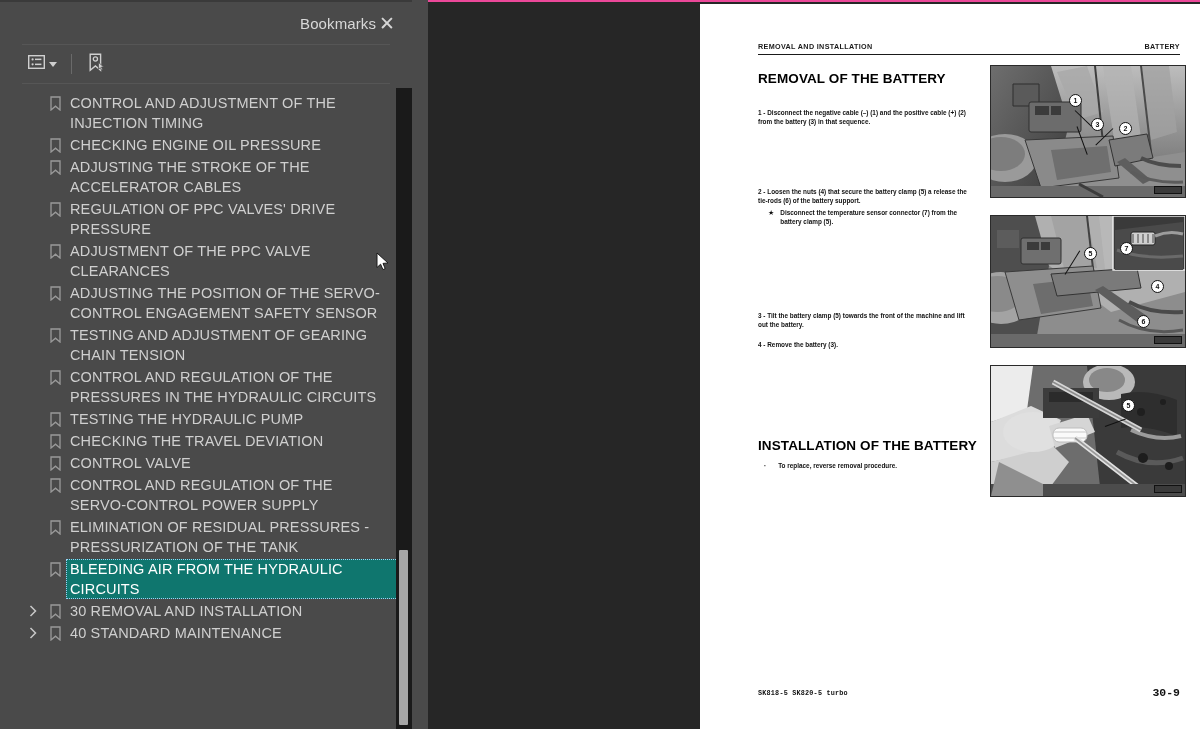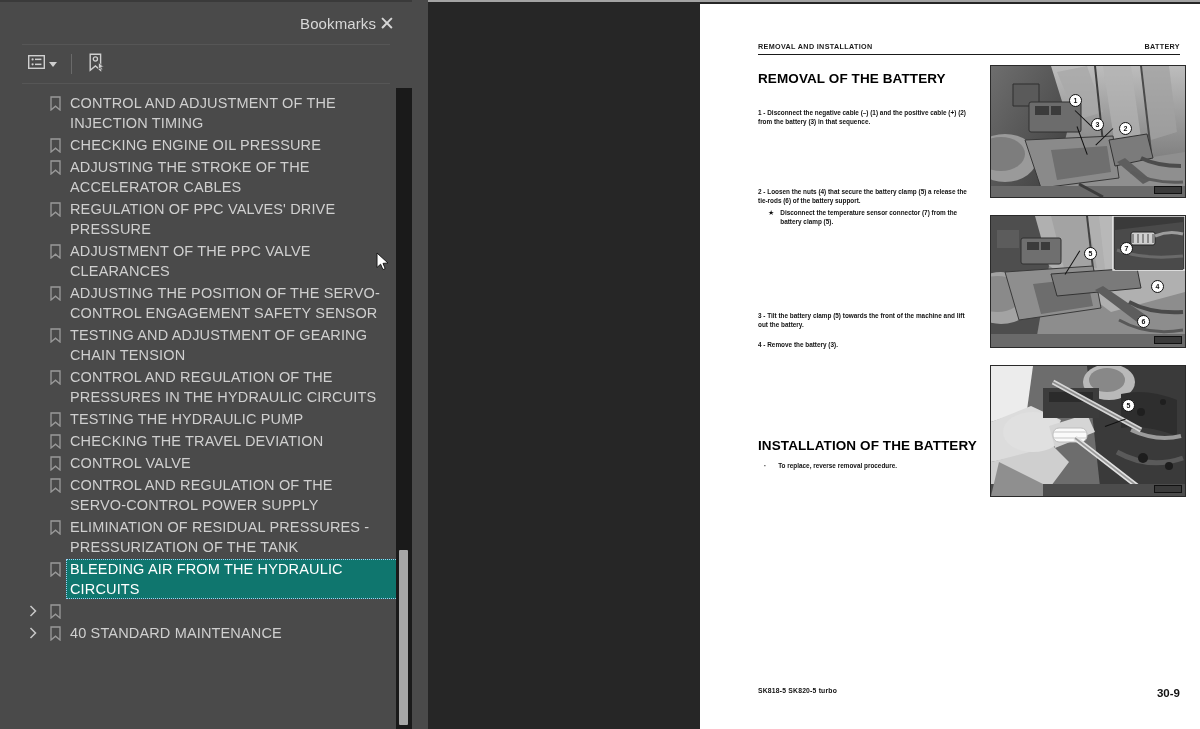--- a/index.html
+++ b/index.html
@@ -186,21 +186,21 @@
     border-top: 6px solid transparent;
     border-bottom: 6px solid transparent;
     border-right: 7px solid #d2d2d2;
   }
   #doc-canvas {
     position: absolute;
     left: 16px; top: 0;
     width: 772px;
     height: 729px;
     background: #262626;
-    border-top: 2px solid #a3a3a3;
+    border-top: 2px solid #ec4899;
     box-sizing: border-box;
   }
 
   
   #page {
     position: absolute;
     left: 272px;
     top: 2px;
     width: 516px;
     height: 727px;
@@ -269,21 +269,22 @@
     background: #8d8d8d;
     overflow: hidden;
   }
   .footer-row {
     position: absolute;
     left: 58px;
     right: 36px;
     bottom: 32px;
     display: flex;
     justify-content: space-between;
-    align-items: flex-start;
+    align-items: center;
+    font-family: Liberation Mono, monospace;
   }
   .footer-model {
     font-size: 6.8px;
     font-weight: bold;
     color: #111;
     letter-spacing: .2px;
   }
   .footer-page {
     font-size: 11.5px;
     font-weight: bold;
@@ -487,20 +488,21 @@
           <span class="bm-twisty">
             <svg width="9" height="12" viewBox="0 0 9 12">
               <path d="M1.5 1 L6.5 6 L1.5 11" fill="none" stroke="#c9c9c9" stroke-width="1.5"></path>
             </svg>
           </span>
           <span class="bm-icon">
             <svg width="11" height="15" viewBox="0 0 11 15">
               <path d="M1 1 H10 V14 L5.5 10.2 L1 14 Z" fill="none" stroke="#9a9a9a" stroke-width="1.3"></path>
             </svg>
           </span>
+          <span class="bm-label">30 REMOVAL AND INSTALLATION</span>
         </div>
         <div class="bm-row depth0">
           <span class="bm-twisty">
             <svg width="9" height="12" viewBox="0 0 9 12">
               <path d="M1.5 1 L6.5 6 L1.5 11" fill="none" stroke="#c9c9c9" stroke-width="1.5"></path>
             </svg>
           </span>
           <span class="bm-icon">
             <svg width="11" height="15" viewBox="0 0 11 15">
               <path d="M1 1 H10 V14 L5.5 10.2 L1 14 Z" fill="none" stroke="#9a9a9a" stroke-width="1.3"></path>

